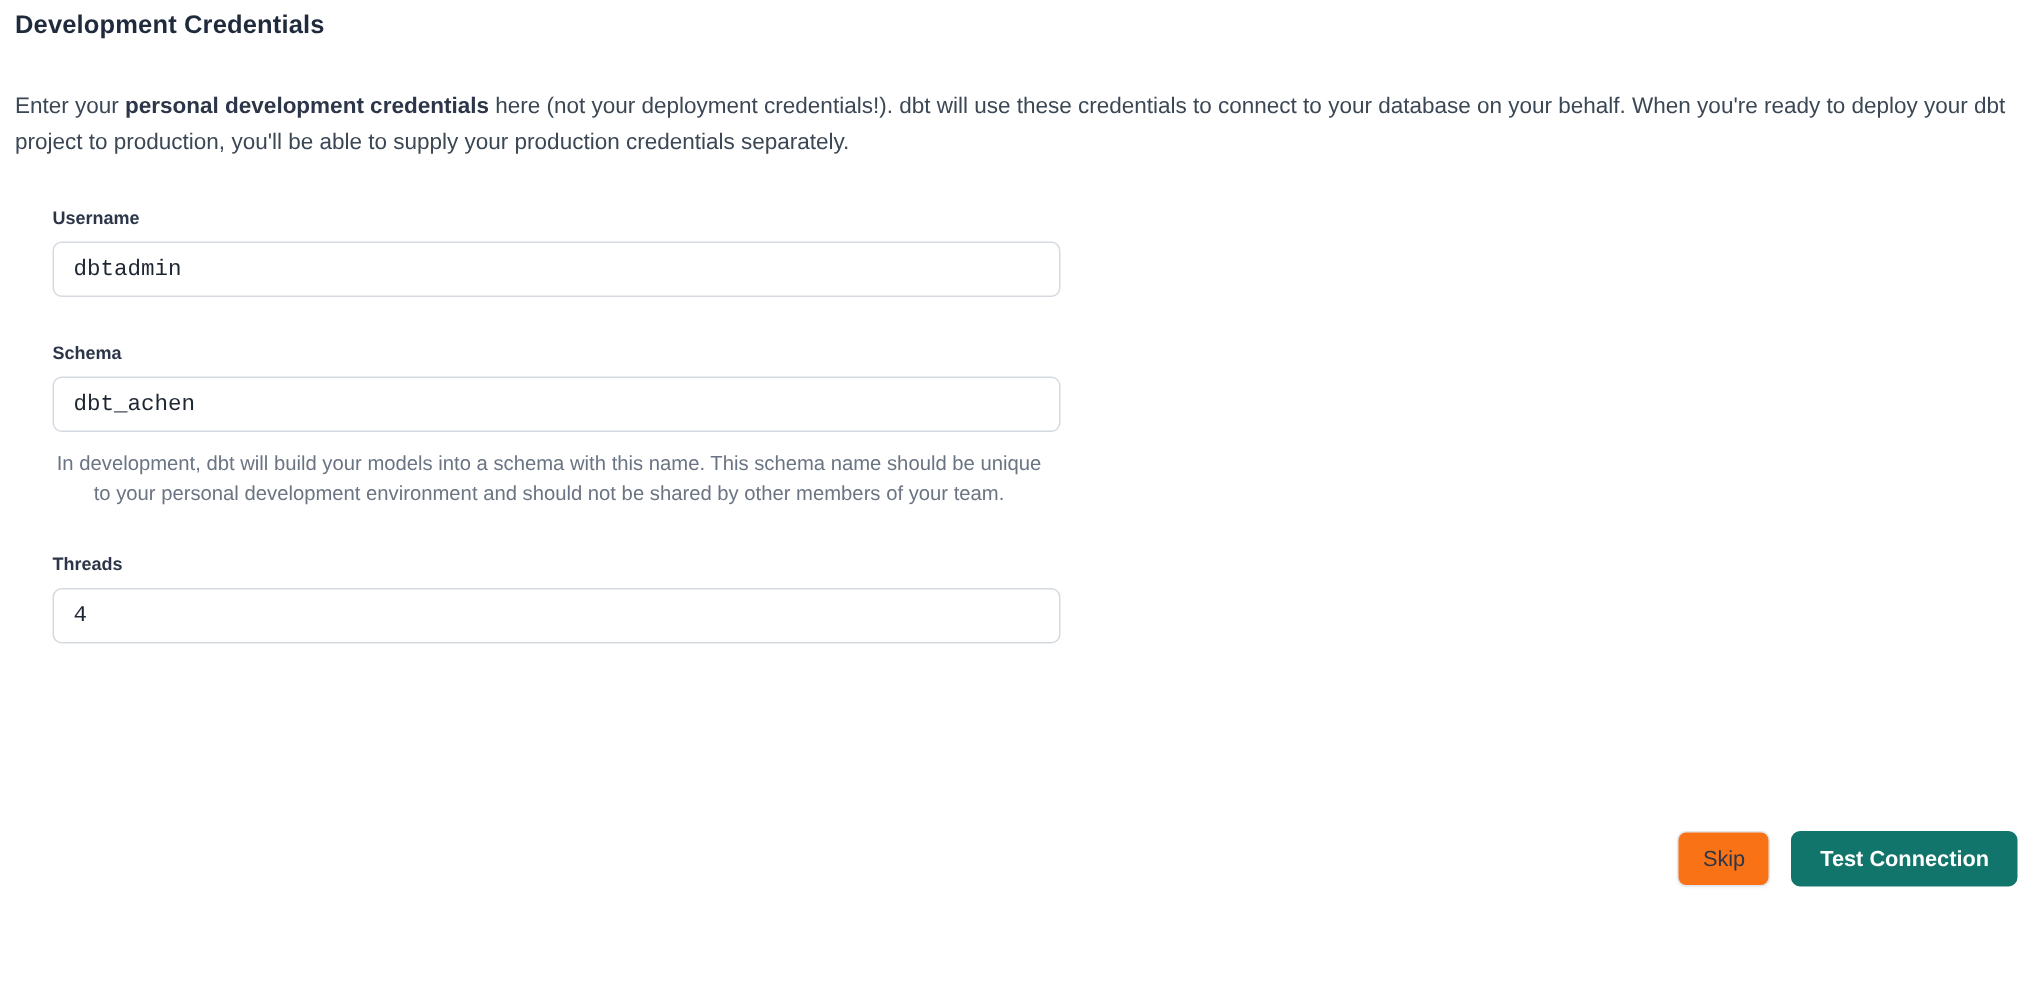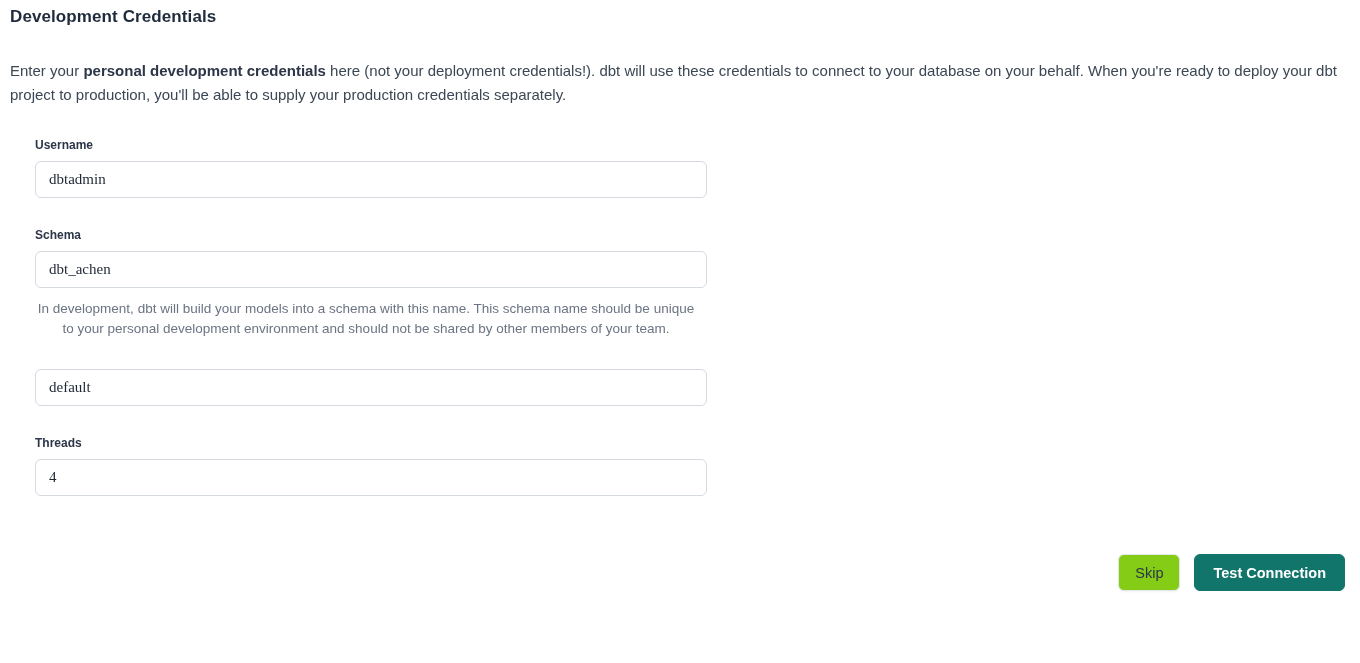--- a/index.html
+++ b/index.html
@@ -41,21 +41,21 @@
     margin-bottom: 9px;
   }
   .text-input {
     display: block;
     width: 672px;
     height: 37px;
     border: 1px solid #D5DAE0;
     border-radius: 6px;
     background: #ffffff;
     padding: 0 13px;
-    font-family: Liberation Serif, serif;
+    font-family: Liberation Mono, monospace;
     font-size: 15px;
     color: #1E2633;
     outline: none;
   }
   .text-input.masked {
     font-size: 10px;
     font-weight: 700;
     letter-spacing: 1px;
     color: #1E2633;
   }
@@ -79,21 +79,21 @@
     height: 37px;
     border-radius: 6px;
     font-family: "Liberation Sans", "DejaVu Sans", sans-serif;
     font-size: 14.5px;
     cursor: pointer;
     display: inline-flex;
     align-items: center;
     justify-content: center;
   }
   .btn-secondary {
-    background: #84cc16;
+    background: #f97316;
     border: 1px solid #E3E6EA;
     color: #2C3648;
     padding: 0 16px;
     box-shadow: 0 1px 2px rgba(30, 38, 51, 0.05);
   }
   .btn-primary {
     background: #12756B;
     border: 1px solid #12756B;
     color: #ffffff;
     font-weight: 700;
@@ -115,21 +115,20 @@
   </div>
 
 
   <div class="field-group">
     <label class="field-label">Schema</label>
     <input class="text-input" type="text" value="dbt_achen" style="">
     <p class="helper-text">In development, dbt will build your models into a schema with this name. This schema name should be unique to your personal development environment and should not be shared by other members of your team.</p>
   </div>
 
   <div class="field-group">
-    <input class="text-input" type="text" value="default" style="">
   </div>
 
   <div class="field-group">
     <label class="field-label">Threads</label>
     <input class="text-input" type="text" value="4" style="">
   </div>
 
   <div class="actions">
     <button class="btn btn-secondary">Skip</button>
     <button class="btn btn-primary">Test Connection</button>

